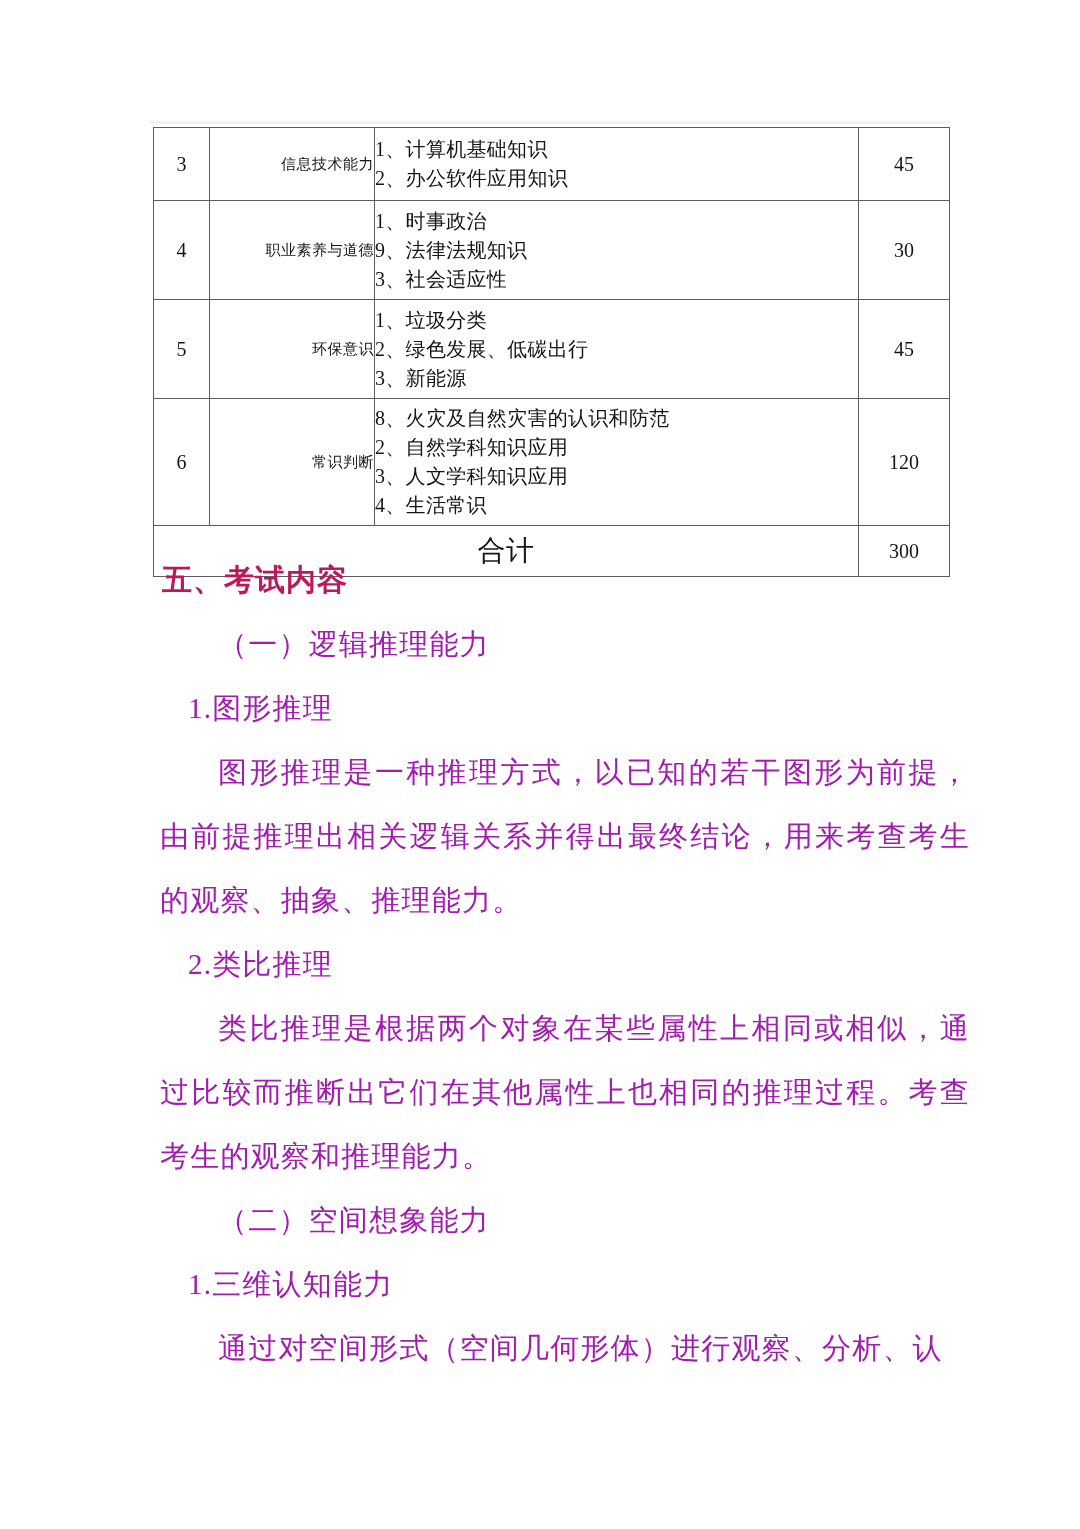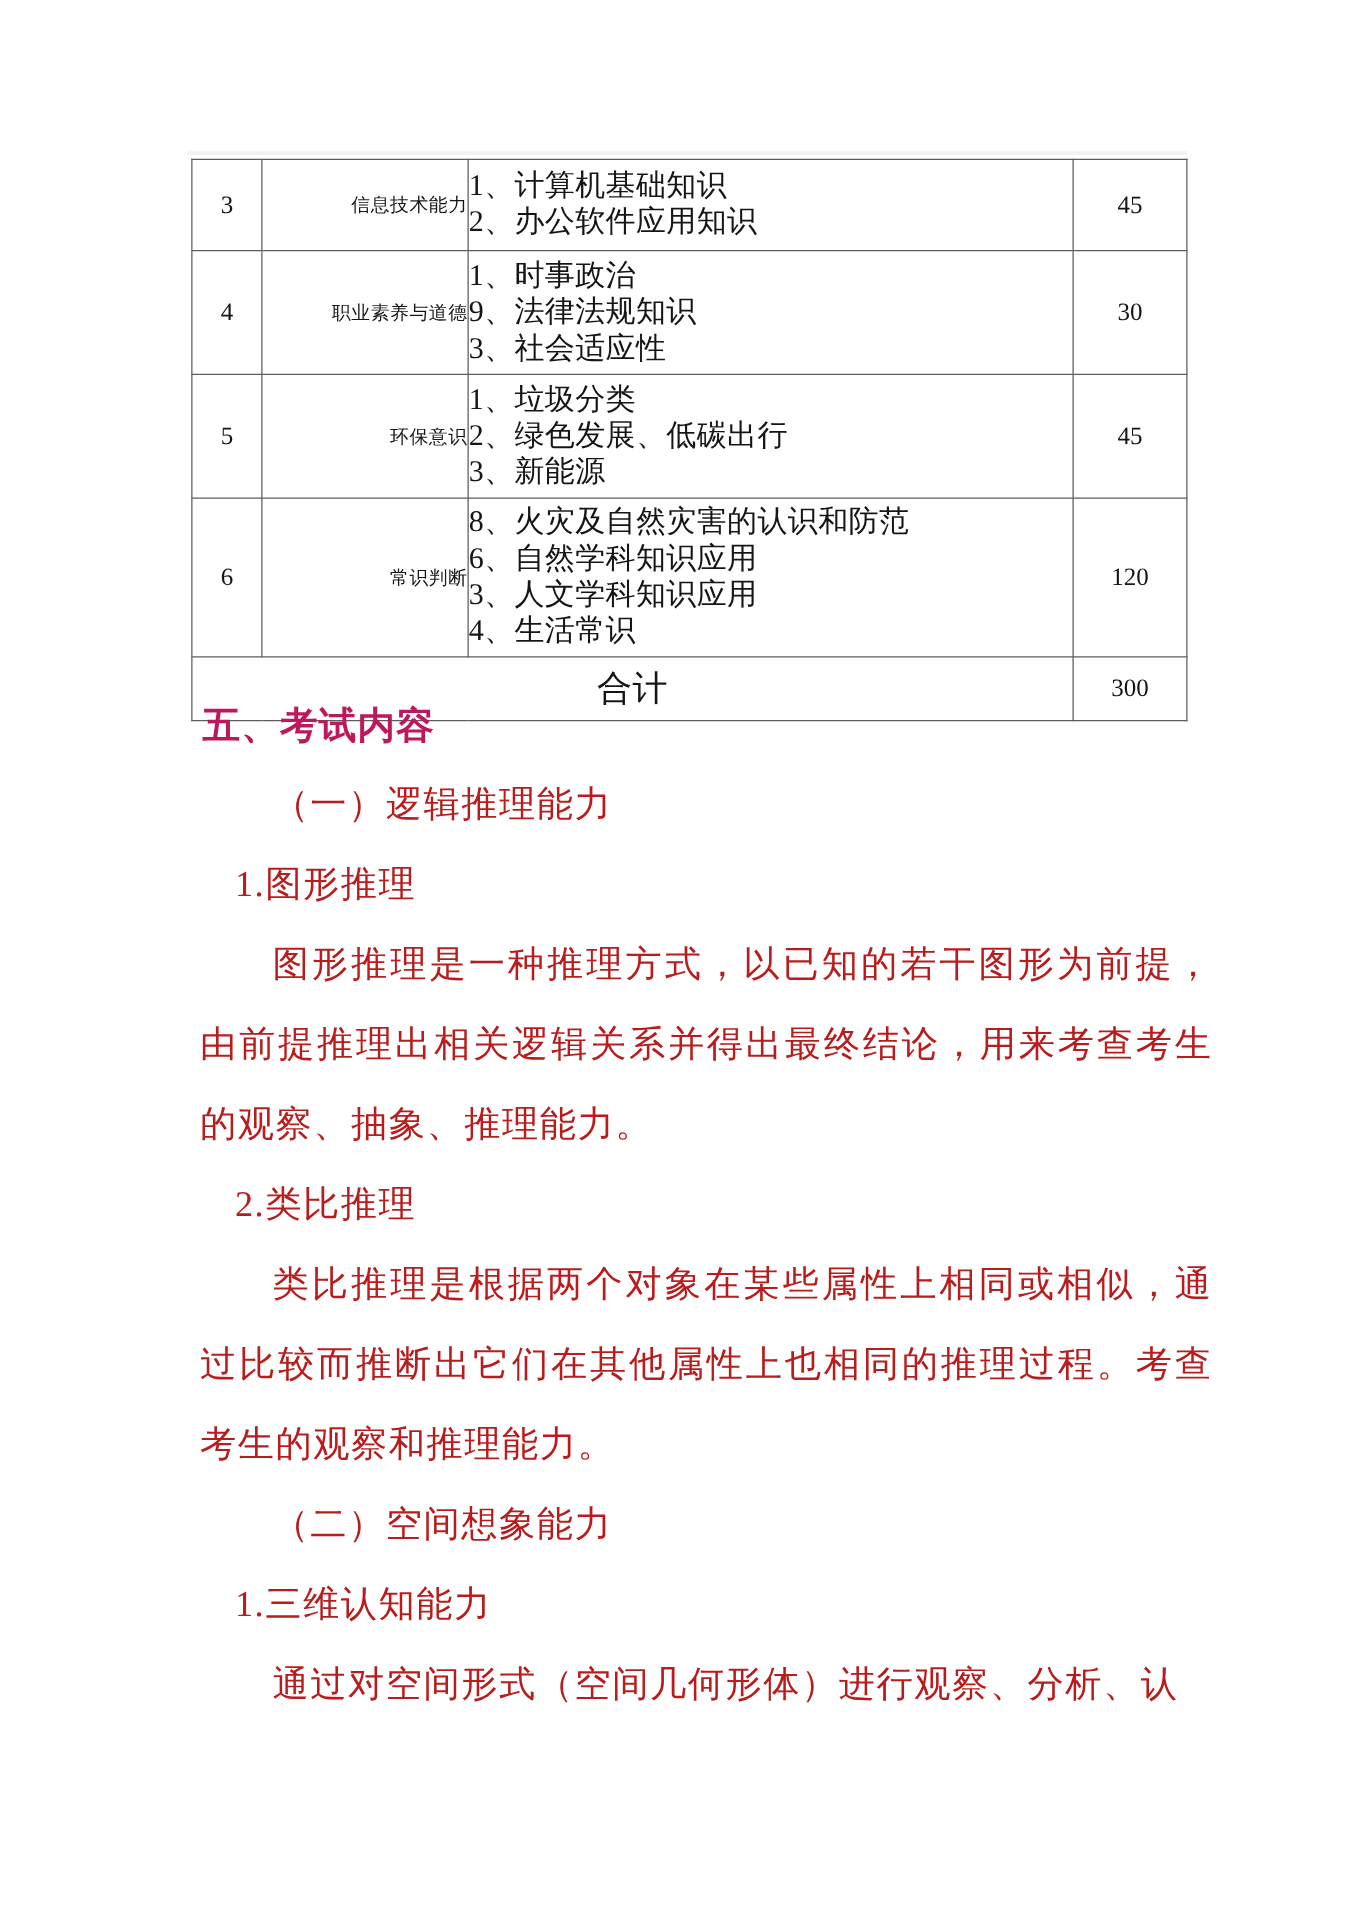--- a/index.html
+++ b/index.html
@@ -64,21 +64,21 @@
   .cell-name {
     text-align: right;
     font-size: 15px;
     letter-spacing: 0.5px;
   }
   .cell-items {
     padding: 9px 0 9px 12px;
     vertical-align: middle;
   }
   .item-line {
-    font-size: 24px;
+    font-size: 20px;
     line-height: 29px;
     white-space: nowrap;
     letter-spacing: 0.3px;
   }
   .cell-total {
     text-align: center;
     font-size: 28px;
     padding: 10px 0;
     letter-spacing: 0.5px;
   }
@@ -105,21 +105,21 @@
     position: absolute;
     left: 160px;
     top: 612px;
     width: 810px;
   }
 
   .para {
     font-family: "Liberation Serif", "DejaVu Serif", serif;
     font-size: 29px;
     line-height: 64px;
-    color: #b91c1c;
+    color: #a21caf;
     letter-spacing: 1.2px;
     text-align: justify;
     text-justify: inter-ideograph;
     margin: 0;
   }
   .indent-1 { text-indent: 58px; }
   .indent-2 { text-indent: 28px; }
 </style>
 </head>
 <body>
@@ -160,21 +160,21 @@
           <div class="item-line">3、新能源</div>
         </td>
         <td class="cell-score">45</td>
       </tr>
 
       <tr class="row-h4">
         <td class="cell-no">6</td>
         <td class="cell-name">常识判断</td>
         <td class="cell-items">
           <div class="item-line">8、火灾及自然灾害的认识和防范</div>
-          <div class="item-line">6、自然学科知识应用</div>
+          <div class="item-line">2、自然学科知识应用</div>
           <div class="item-line">3、人文学科知识应用</div>
           <div class="item-line">4、生活常识</div>
         </td>
         <td class="cell-score">120</td>
       </tr>
 
       <tr class="row-total">
         <td class="cell-total" colspan="3">合计</td>
         <td class="cell-score">300</td>
       </tr>

